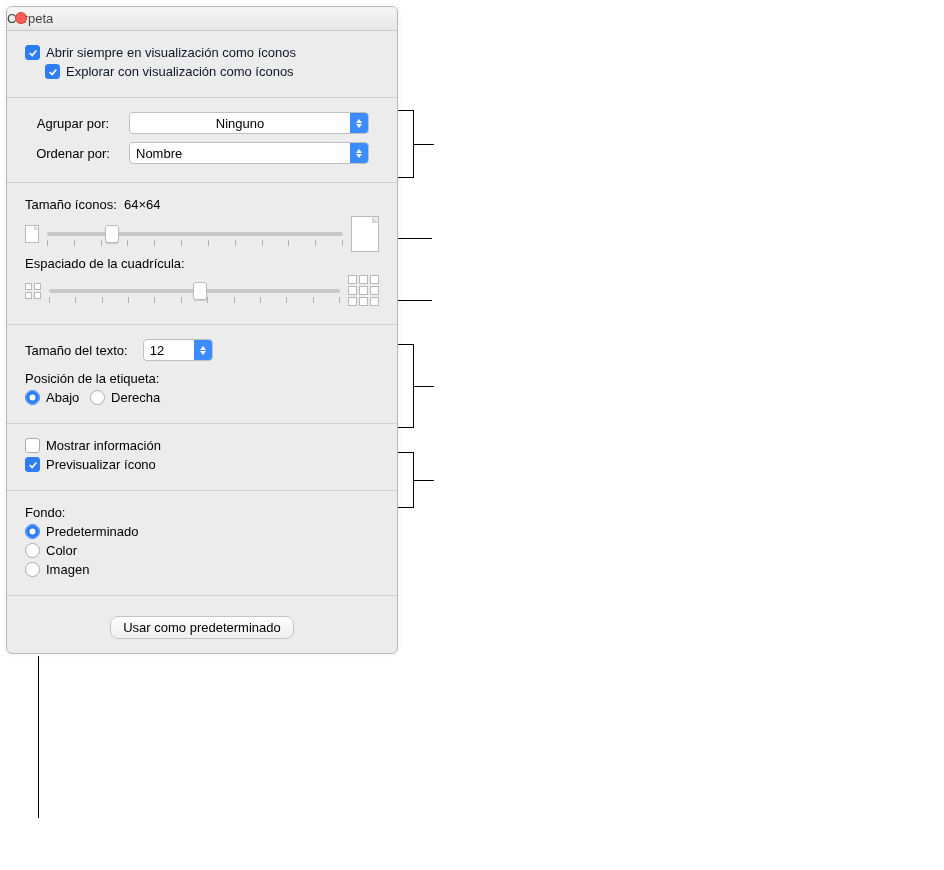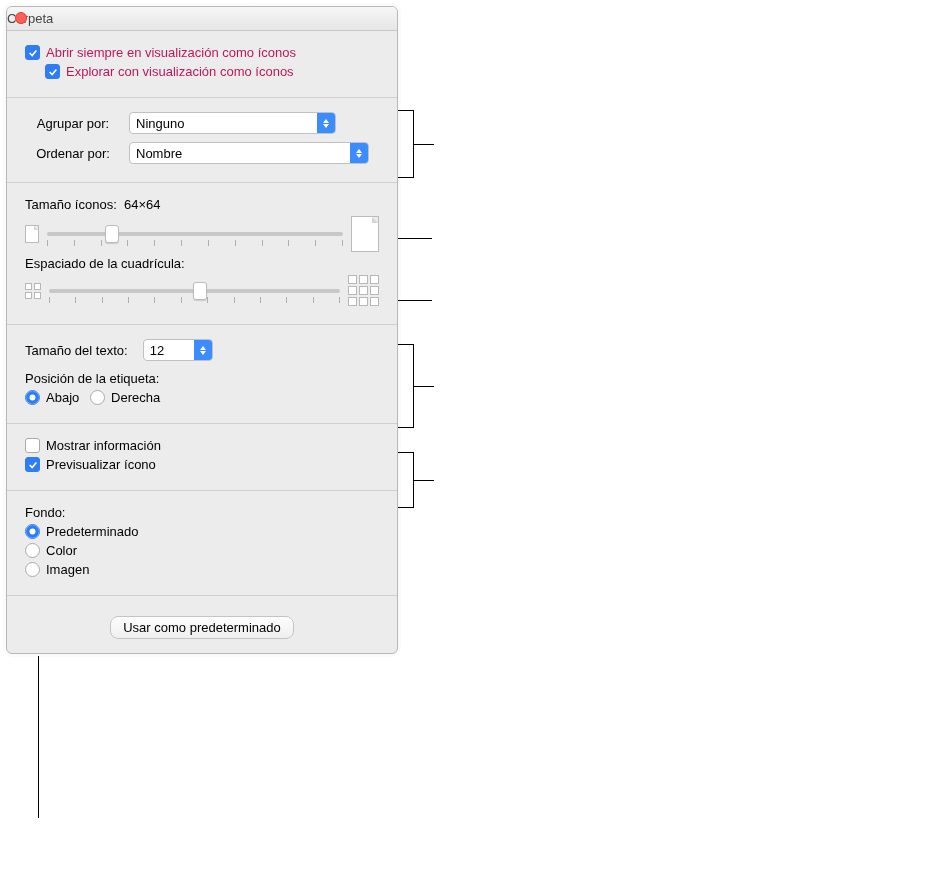--- a/index.html
+++ b/index.html
@@ -89,21 +89,21 @@
     position: absolute; left:0; right:0; top: 8px; height: 6px;
     display: flex; justify-content: space-between;
   }
   .slider-ticks span { width:1px; background:#b0b0b0; }
   .slider-thumb {
     position: absolute; top: 50%; transform: translate(-50%,-50%);
     width: 14px; height: 18px;
     background: #fff; border: 1px solid #bcbcbc; border-radius: 3px;
     box-shadow: 0 1px 1px rgba(0,0,0,0.15);
   }
-  .iconlabel { font-size: 13px; color: #be185d; }
+  .iconlabel { font-size: 13px; color: #0f172a; }
   .page-icon-small, .page-icon-large {
     display: inline-block; background:#fff; border:1px solid #bbb;
     position: relative;
   }
   .page-icon-small { width:14px; height:18px; }
   .page-icon-large { width:28px; height:36px; }
   .page-icon-small::after, .page-icon-large::after {
     content:''; position:absolute; right:0; top:0;
     border-top: 6px solid #ececec; border-left: 6px solid #d6d6d6;
   }
@@ -151,21 +151,21 @@
             <path d="M2 6 L5 9 L10 3" stroke="#fff" stroke-width="2" fill="none"></path>
           </svg>
       </span>
       <span class="iconlabel">Explorar con visualización como íconos</span>
     </div>
   </div>
 
   <div class="section">
     <div class="row">
       <span class="lbl" style="width:96px;">Agrupar por:</span>
-      <div class="select" style="width:207px;">
+      <div class="select" style="width:240px;text-align:center;">
         <span class="sel-text">Ninguno</span>
         <span class="sel-arrows">
             <span class="tri-up"></span>
             <span class="tri-down"></span>
           </span>
       </div>
     </div>
     <div class="row" style="margin-top:8px;">
       <span class="lbl" style="width:96px;">Ordenar por:</span>
       <div class="select" style="width:240px;">

